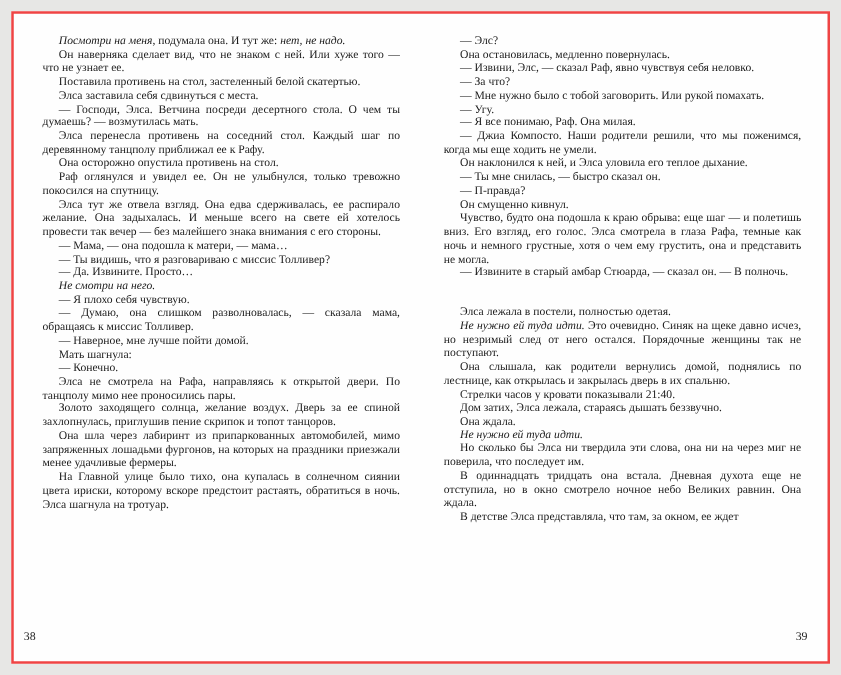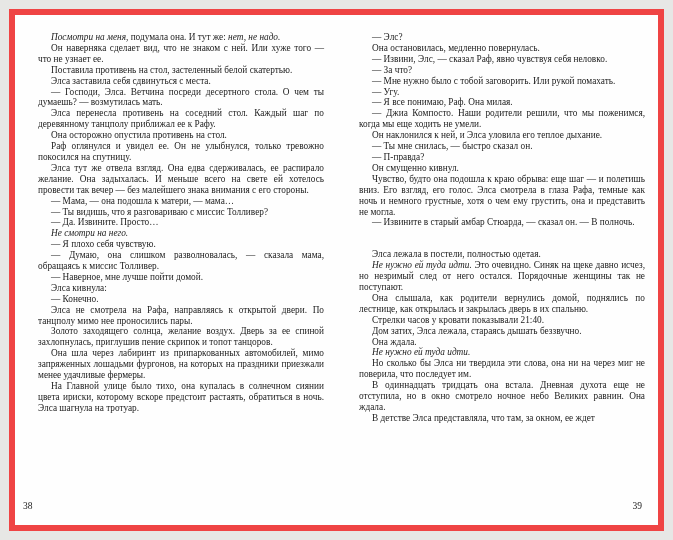--- a/index.html
+++ b/index.html
@@ -15,21 +15,21 @@
     overflow: hidden;
     font-family: "Liberation Serif", serif;
   }
   .sheet {
     position: absolute;
     left: 9px;
     top: 9px;
     right: 9px;
     bottom: 9px;
     background: #fefefe;
-    border: 6px solid #ef4444;
+    border: 2px solid #ef4444;
     box-sizing: border-box;
   }
   .page-col {
     position: absolute;
     top: 17px;
     width: 286px;
   }
   .page-col.left  { left: 23px; }
   .page-col.right { left: 344px; }
   .para {
@@ -68,21 +68,21 @@
         <p class="para"><span>Она осторожно опустила противень на стол.</span></p>
         <p class="para"><span>Раф оглянулся и увидел ее. Он не улыбнулся, только тревожно покосился на спутницу.</span></p>
         <p class="para"><span>Элса тут же отвела взгляд. Она едва сдерживалась, ее распирало желание. Она задыхалась. И меньше всего на свете ей хотелось провести так вечер — без малейшего знака внимания с его стороны.</span></p>
         <p class="para"><span>— Мама, — она подошла к матери, — мама…</span></p>
         <p class="para"><span>— Ты видишь, что я разговариваю с миссис Толливер?</span></p>
         <p class="para"><span>— Да. Извините. Просто…</span></p>
         <p class="para"><em>Не смотри на него.</em></p>
         <p class="para"><span>— Я плохо себя чувствую.</span></p>
         <p class="para"><span>— Думаю, она слишком разволновалась, — сказала мама, обращаясь к миссис Толливер.</span></p>
         <p class="para"><span>— Наверное, мне лучше пойти домой.</span></p>
-        <p class="para"><span>Элса кивнула:</span></p>
+        <p class="para"><span>Мать шагнула:</span></p>
         <p class="para"><span>— Конечно.</span></p>
         <p class="para"><span>Элса не смотрела на Рафа, направляясь к открытой двери. По танцполу мимо нее проносились пары.</span></p>
         <p class="para"><span>Золото заходящего солнца, желание воздух. Дверь за ее спиной захлопнулась, приглушив пение скрипок и топот танцоров.</span></p>
         <p class="para"><span>Она шла через лабиринт из припаркованных автомобилей, мимо запряженных лошадьми фургонов, на которых на праздники приезжали менее удачливые фермеры.</span></p>
         <p class="para"><span>На Главной улице было тихо, она купалась в солнечном сиянии цвета ириски, которому вскоре предстоит растаять, обратиться в ночь. Элса шагнула на тротуар.</span></p>
       </div>
 
     <div class="page-col right">
         <p class="para"><span>— Элс?</span></p>
         <p class="para"><span>Она остановилась, медленно повернулась.</span></p>

